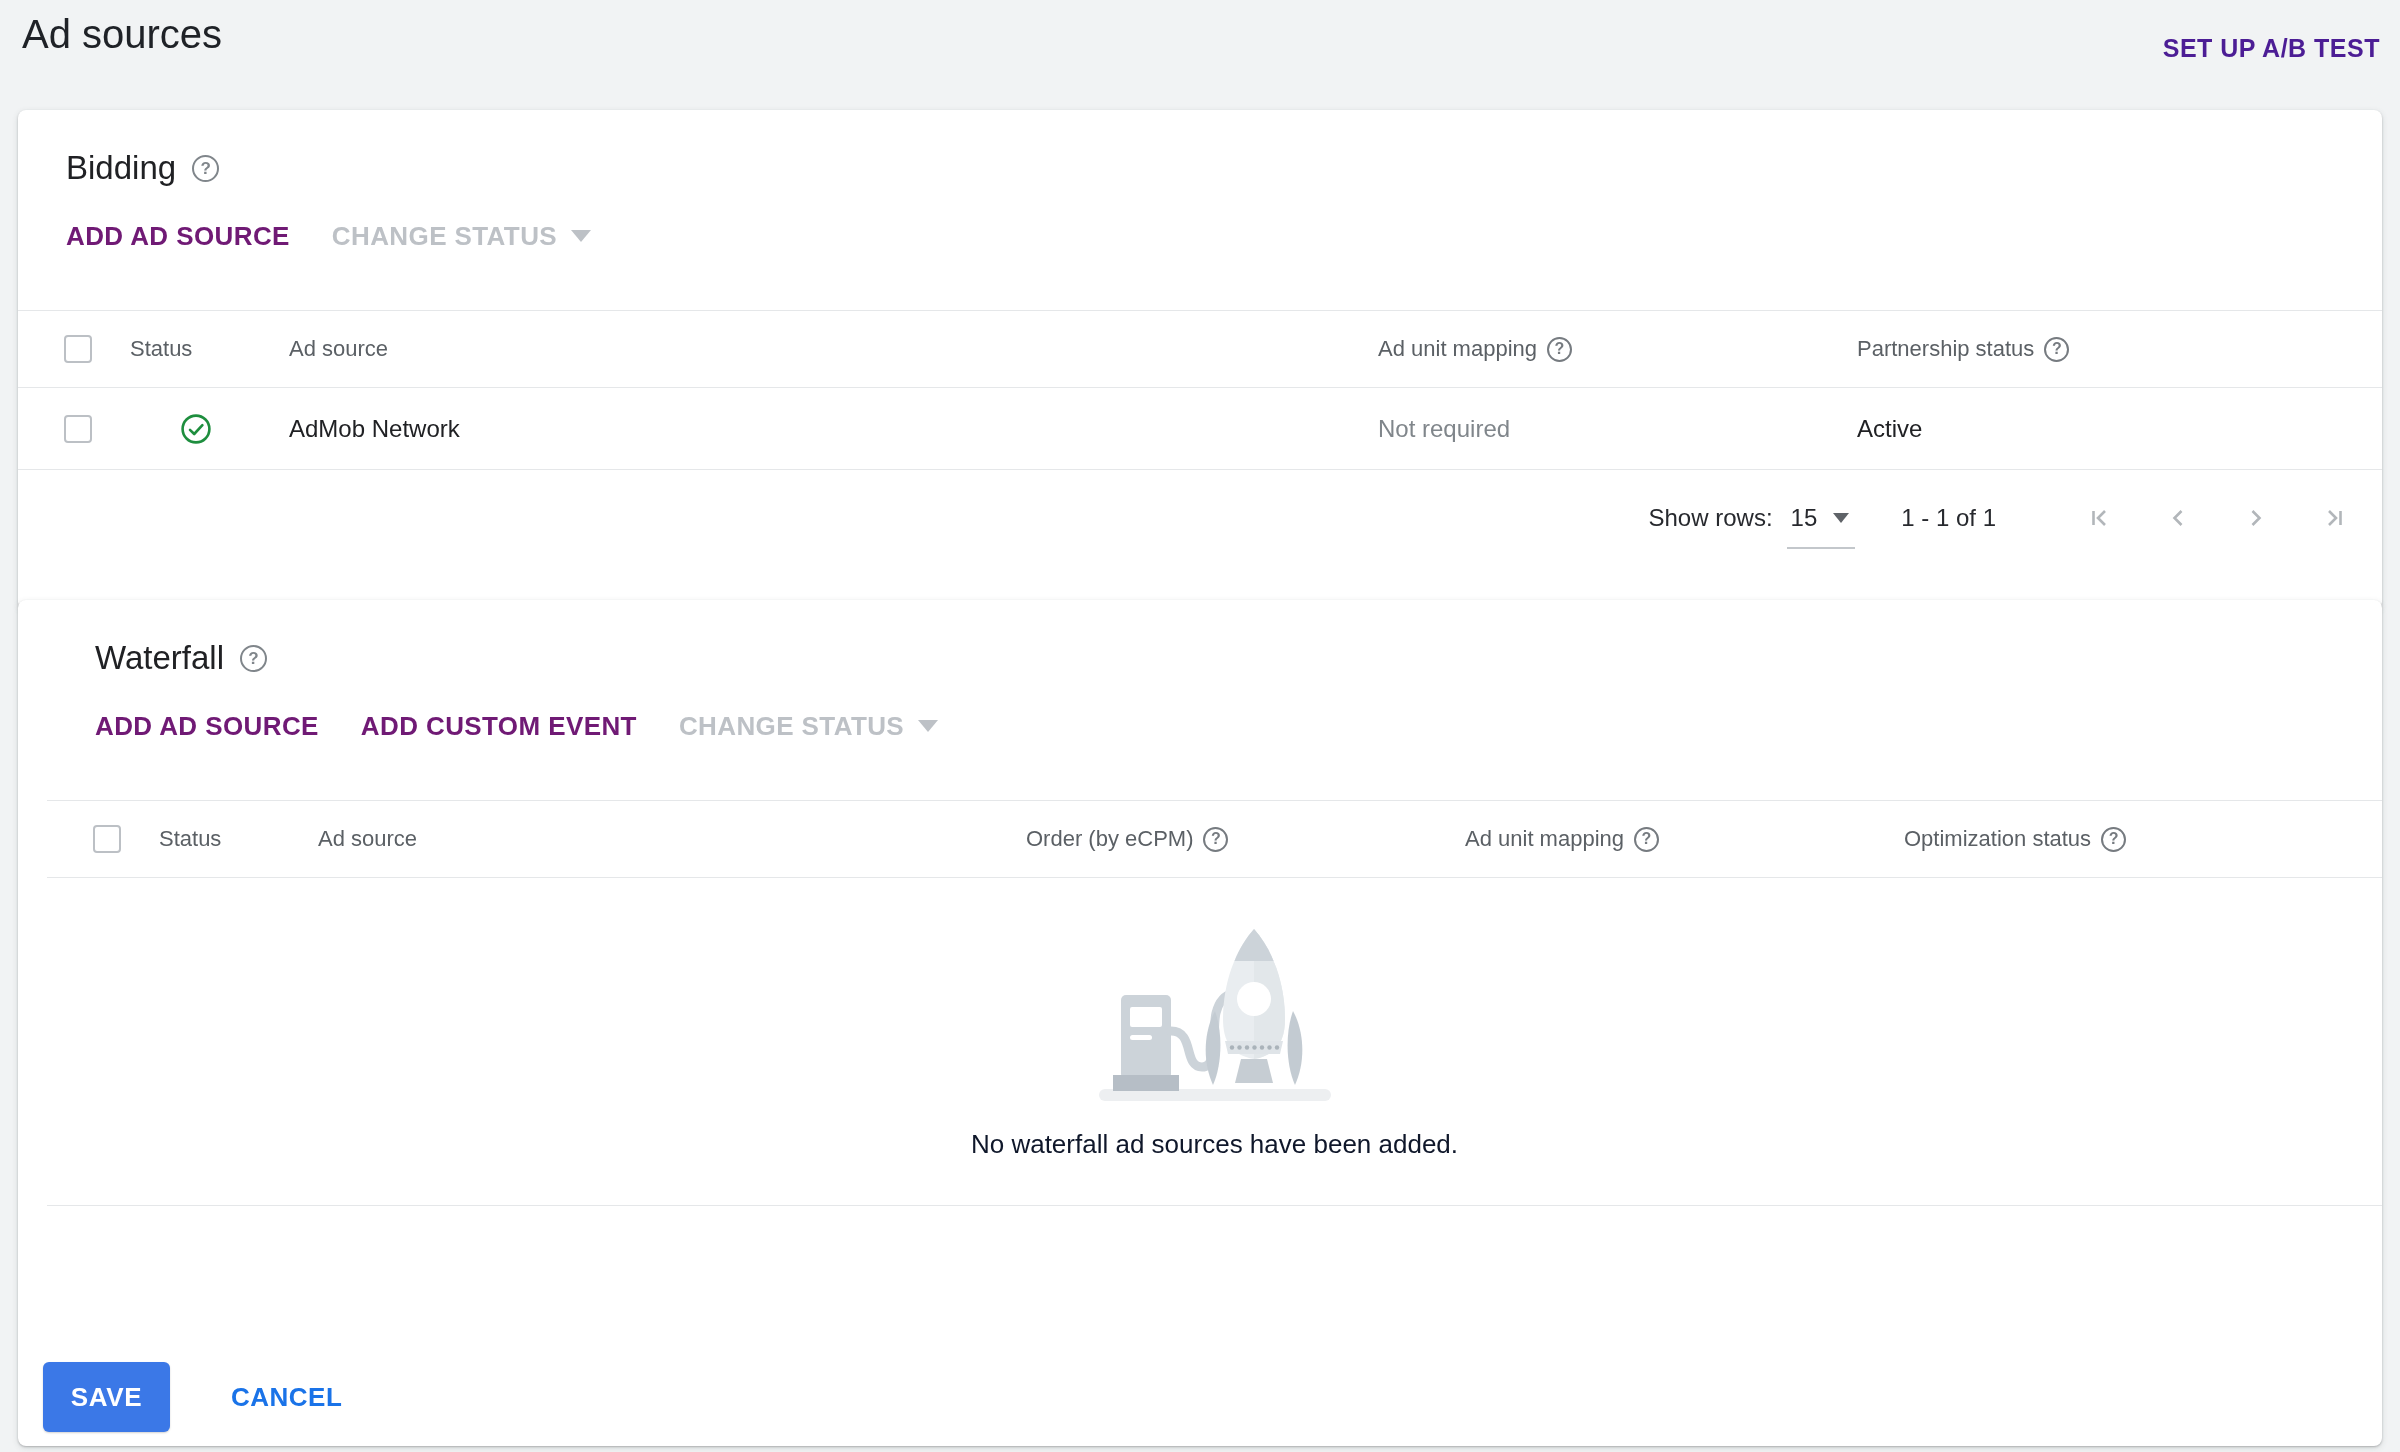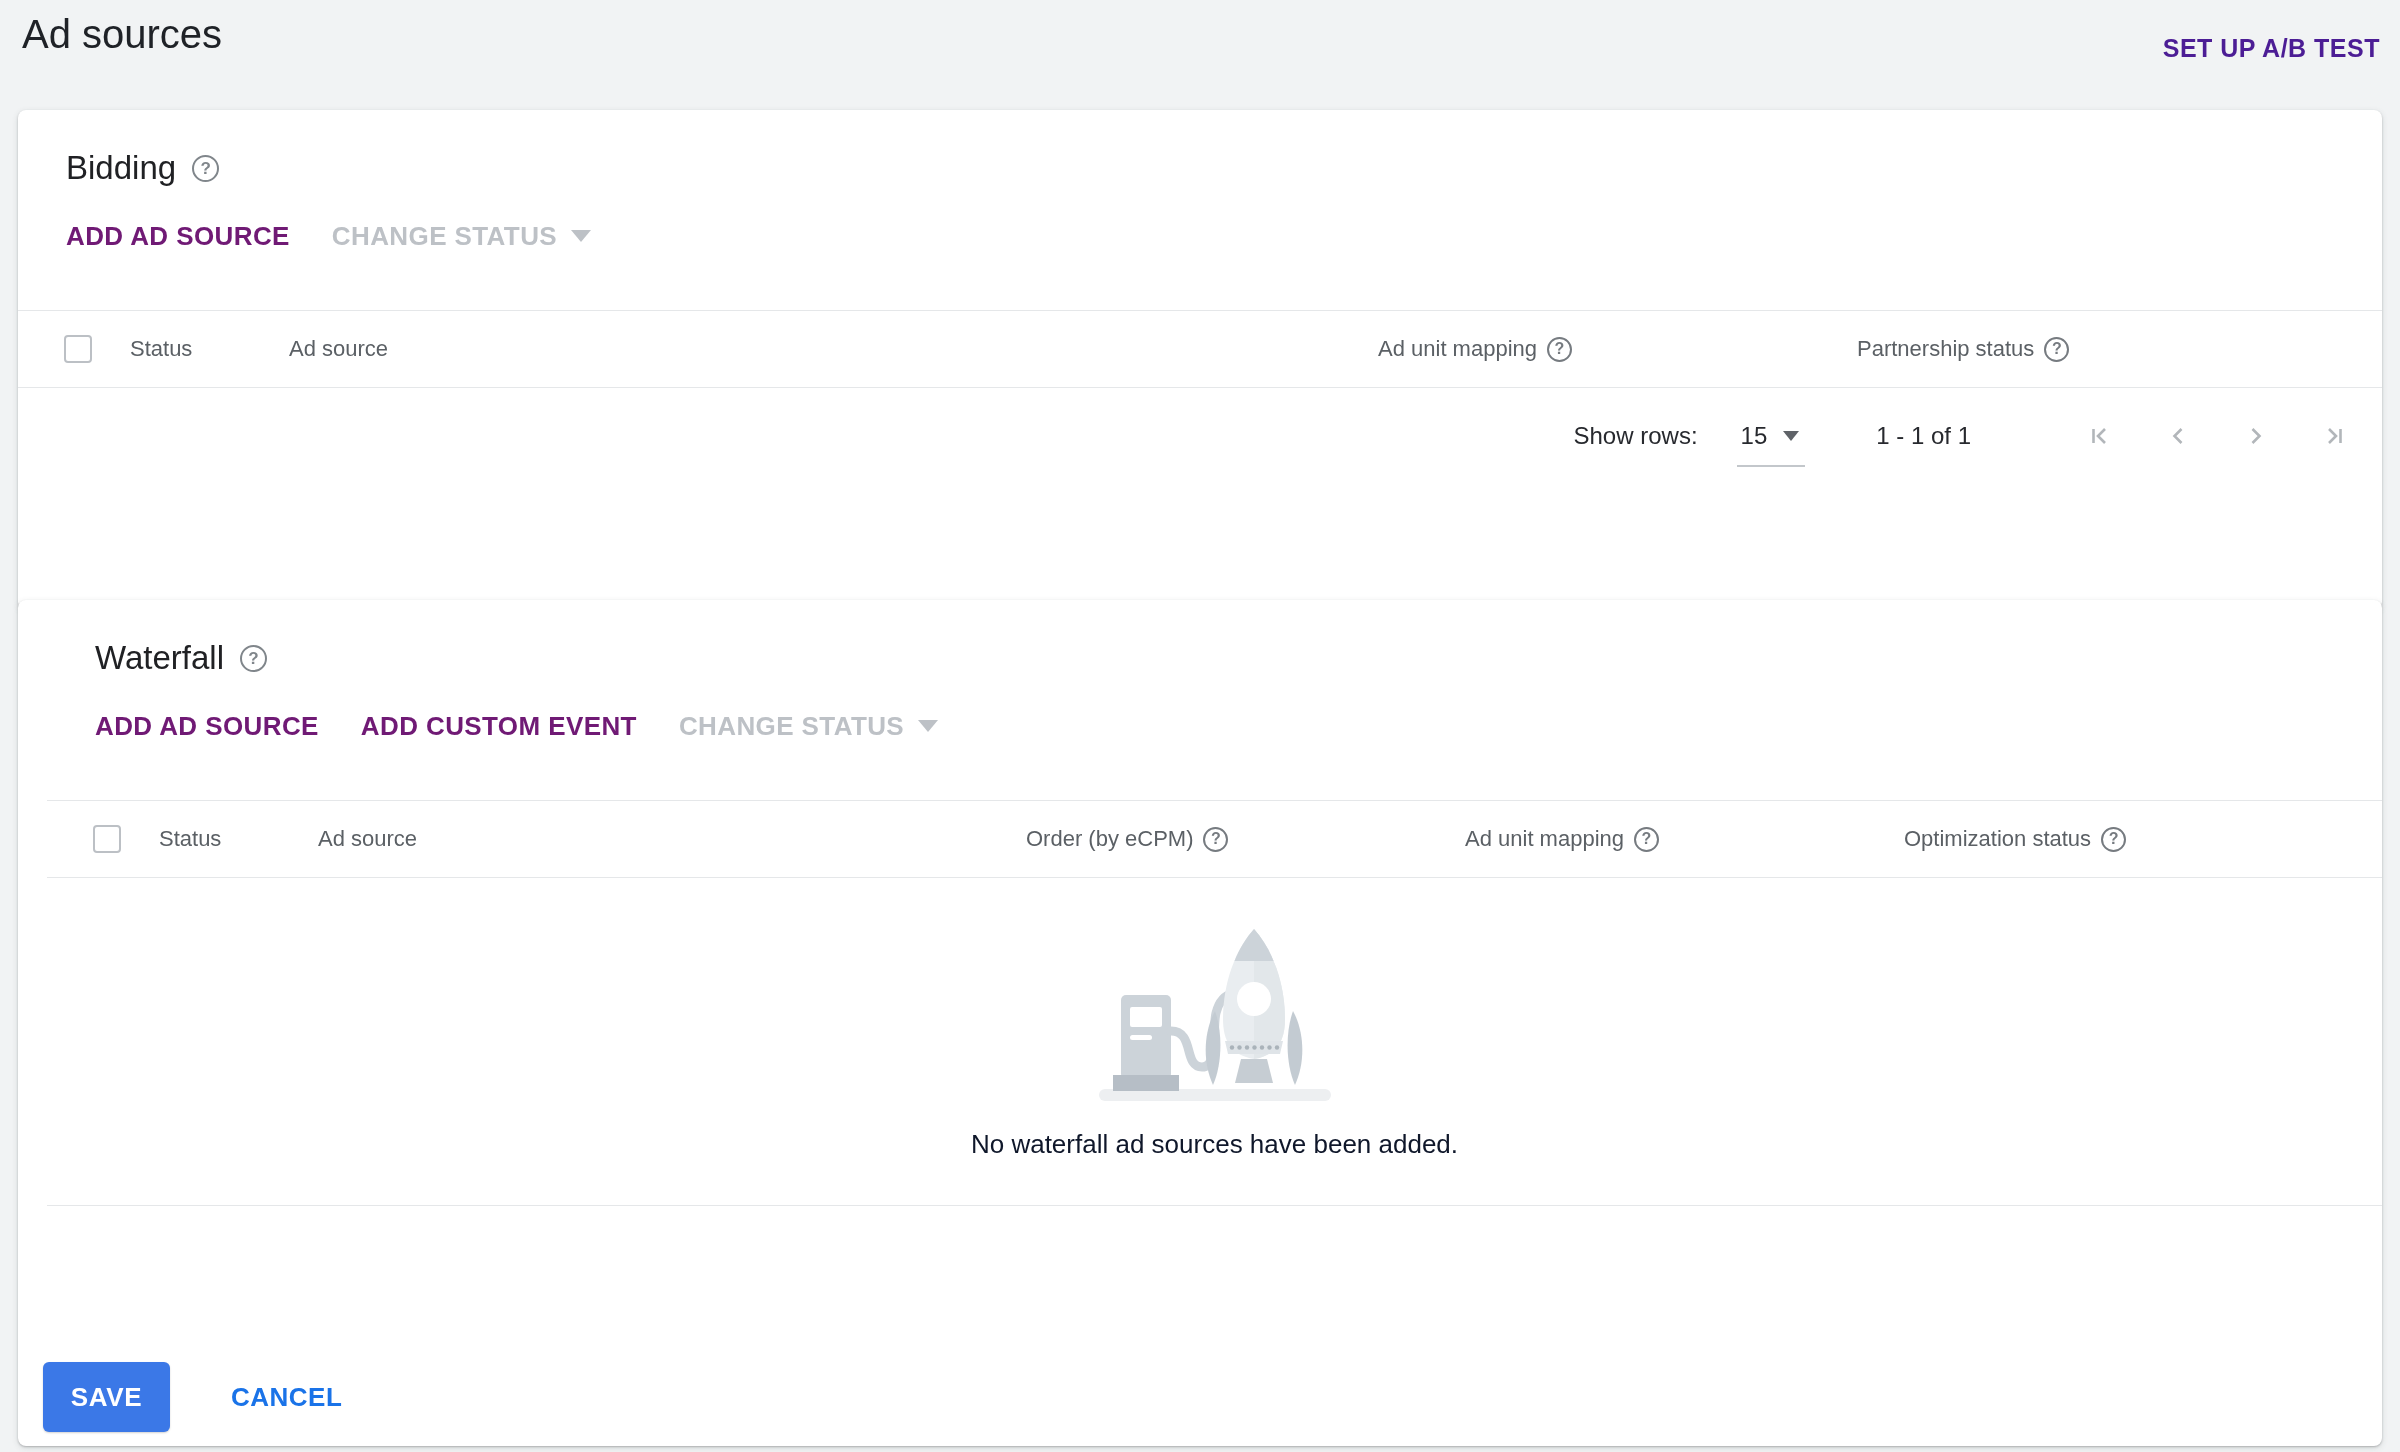--- a/index.html
+++ b/index.html
@@ -45,21 +45,21 @@
   .grid-waterfall { grid-template-columns:112px 159px 708px 439px 439px 507px; }
   .thead { height:78px; border-top:1px solid #e5e7e9; border-bottom:1px solid #e5e7e9; color:#5b6065; font-size:22px; }
   .trow  { height:82px; border-bottom:1px solid #e5e7e9; font-size:24px; color:#202124; }
   .cell { display:flex; align-items:center; gap:10px; }
   .cb-cell { padding-left:46px; }
   .checkbox { width:28px; height:28px; border:2px solid #bcc0c5; border-radius:4px; background:#fff; cursor:pointer; }
   .muted { color:#80868b; }
   .status-cell { padding-left:50px; }
 
   
-  .pagination { height:95px; display:flex; align-items:center; justify-content:flex-end; padding-right:24px; font-size:24px; color:#27292e;gap:25px; }
+  .pagination { height:95px; display:flex; align-items:center; justify-content:flex-end; padding-right:24px; font-size:24px; color:#27292e; }
   .rows-select { position:relative; display:inline-flex; align-items:center; gap:16px; margin-left:18px; cursor:pointer; }
   .rows-select::after { content:""; position:absolute; left:-4px; right:-6px; bottom:-17px; height:2px; background:#c3c7cb; }
   .range { margin-left:52px; }
   .pager-icons { display:flex; align-items:center; gap:30px; margin-left:80px; }
   .icon-btn { width:48px; height:48px; display:flex; align-items:center; justify-content:center; cursor:pointer; }
   .icon-btn svg { stroke:#b2b6ba; stroke-width:2.6; fill:none; }
 
   
   .empty { height:328px; display:flex; flex-direction:column; align-items:center; justify-content:center; gap:28px; border-bottom:1px solid #e5e7e9; }
   .empty-text { font-size:26px; color:#0f172a; }
@@ -107,20 +107,34 @@
       <div class="cell">
         <span>Ad unit mapping</span>
         <span class="help hdr">?</span>
       </div>
       <div class="cell">
         <span>Partnership status</span>
         <span class="help hdr">?</span>
       </div>
     </div>
 
+    <div class="trow grid-bidding">
+      <div class="cell cb-cell">
+          <span class="checkbox"></span>
+        </div>
+      <div class="cell status-cell">
+        <svg width="32" height="32" viewBox="0 0 32 32">
+          <circle cx="16" cy="16" r="13.4" fill="none" stroke="#1e8e3e" stroke-width="2.6"></circle>
+          <path d="M10 16.8 l4.2 4.2 L22.4 12.2" fill="none" stroke="#1e8e3e" stroke-width="2.6" stroke-linecap="round" stroke-linejoin="round"></path>
+        </svg>
+      </div>
+      <div class="cell">AdMob Network</div>
+      <div class="cell muted">Not required</div>
+      <div class="cell">Active</div>
+    </div>
 
     <div class="pagination">
       <span>Show rows:</span>
       <span class="rows-select">
         <span>15</span>
         <span class="caret-down dark"></span>
       </span>
       <span class="range">1 - 1 of 1</span>
       <span class="pager-icons">
         <span class="icon-btn">

